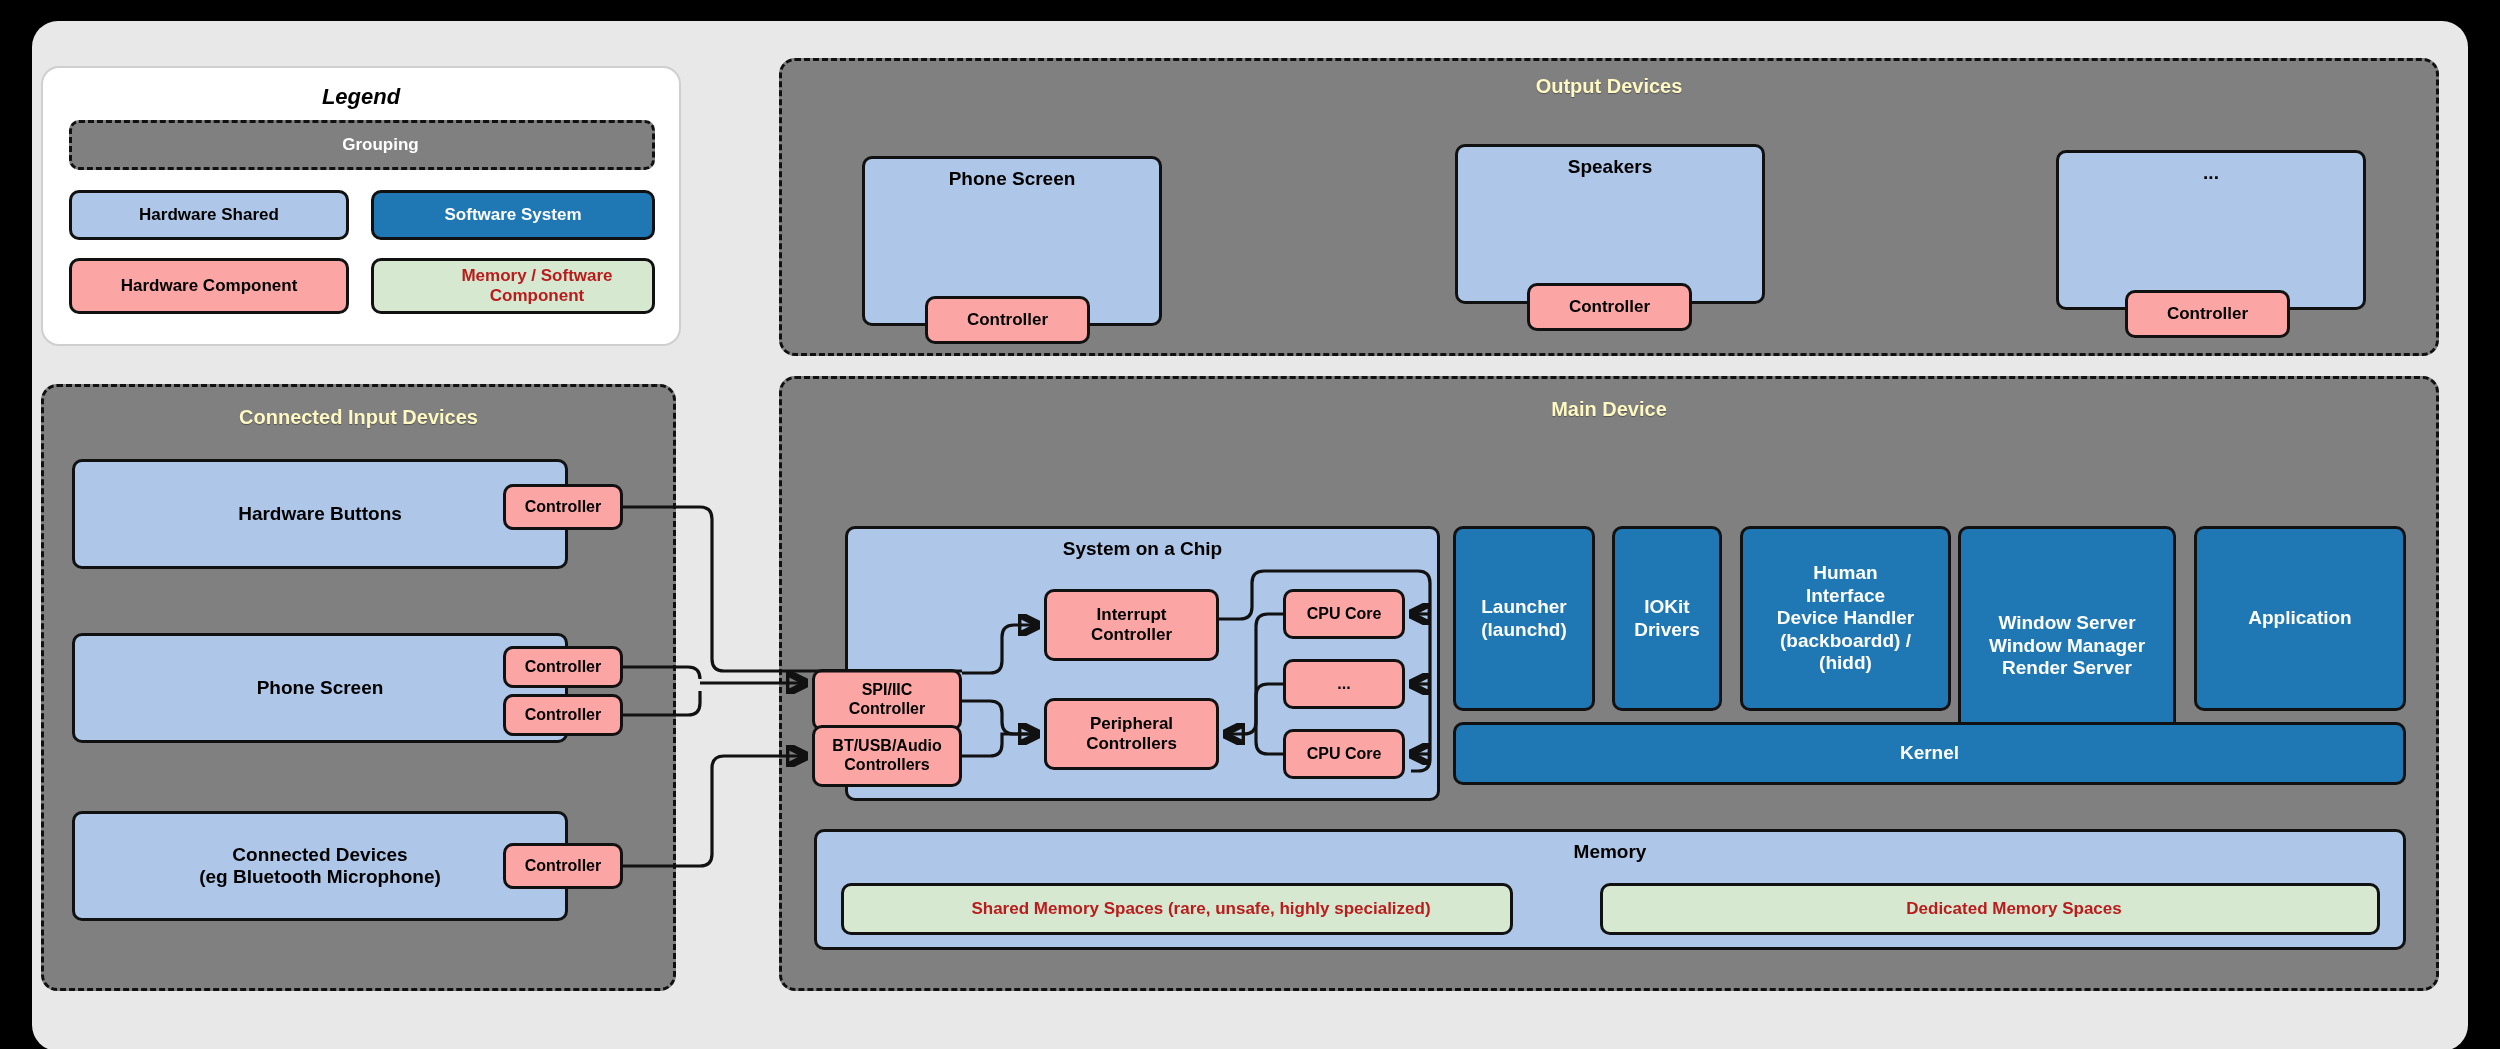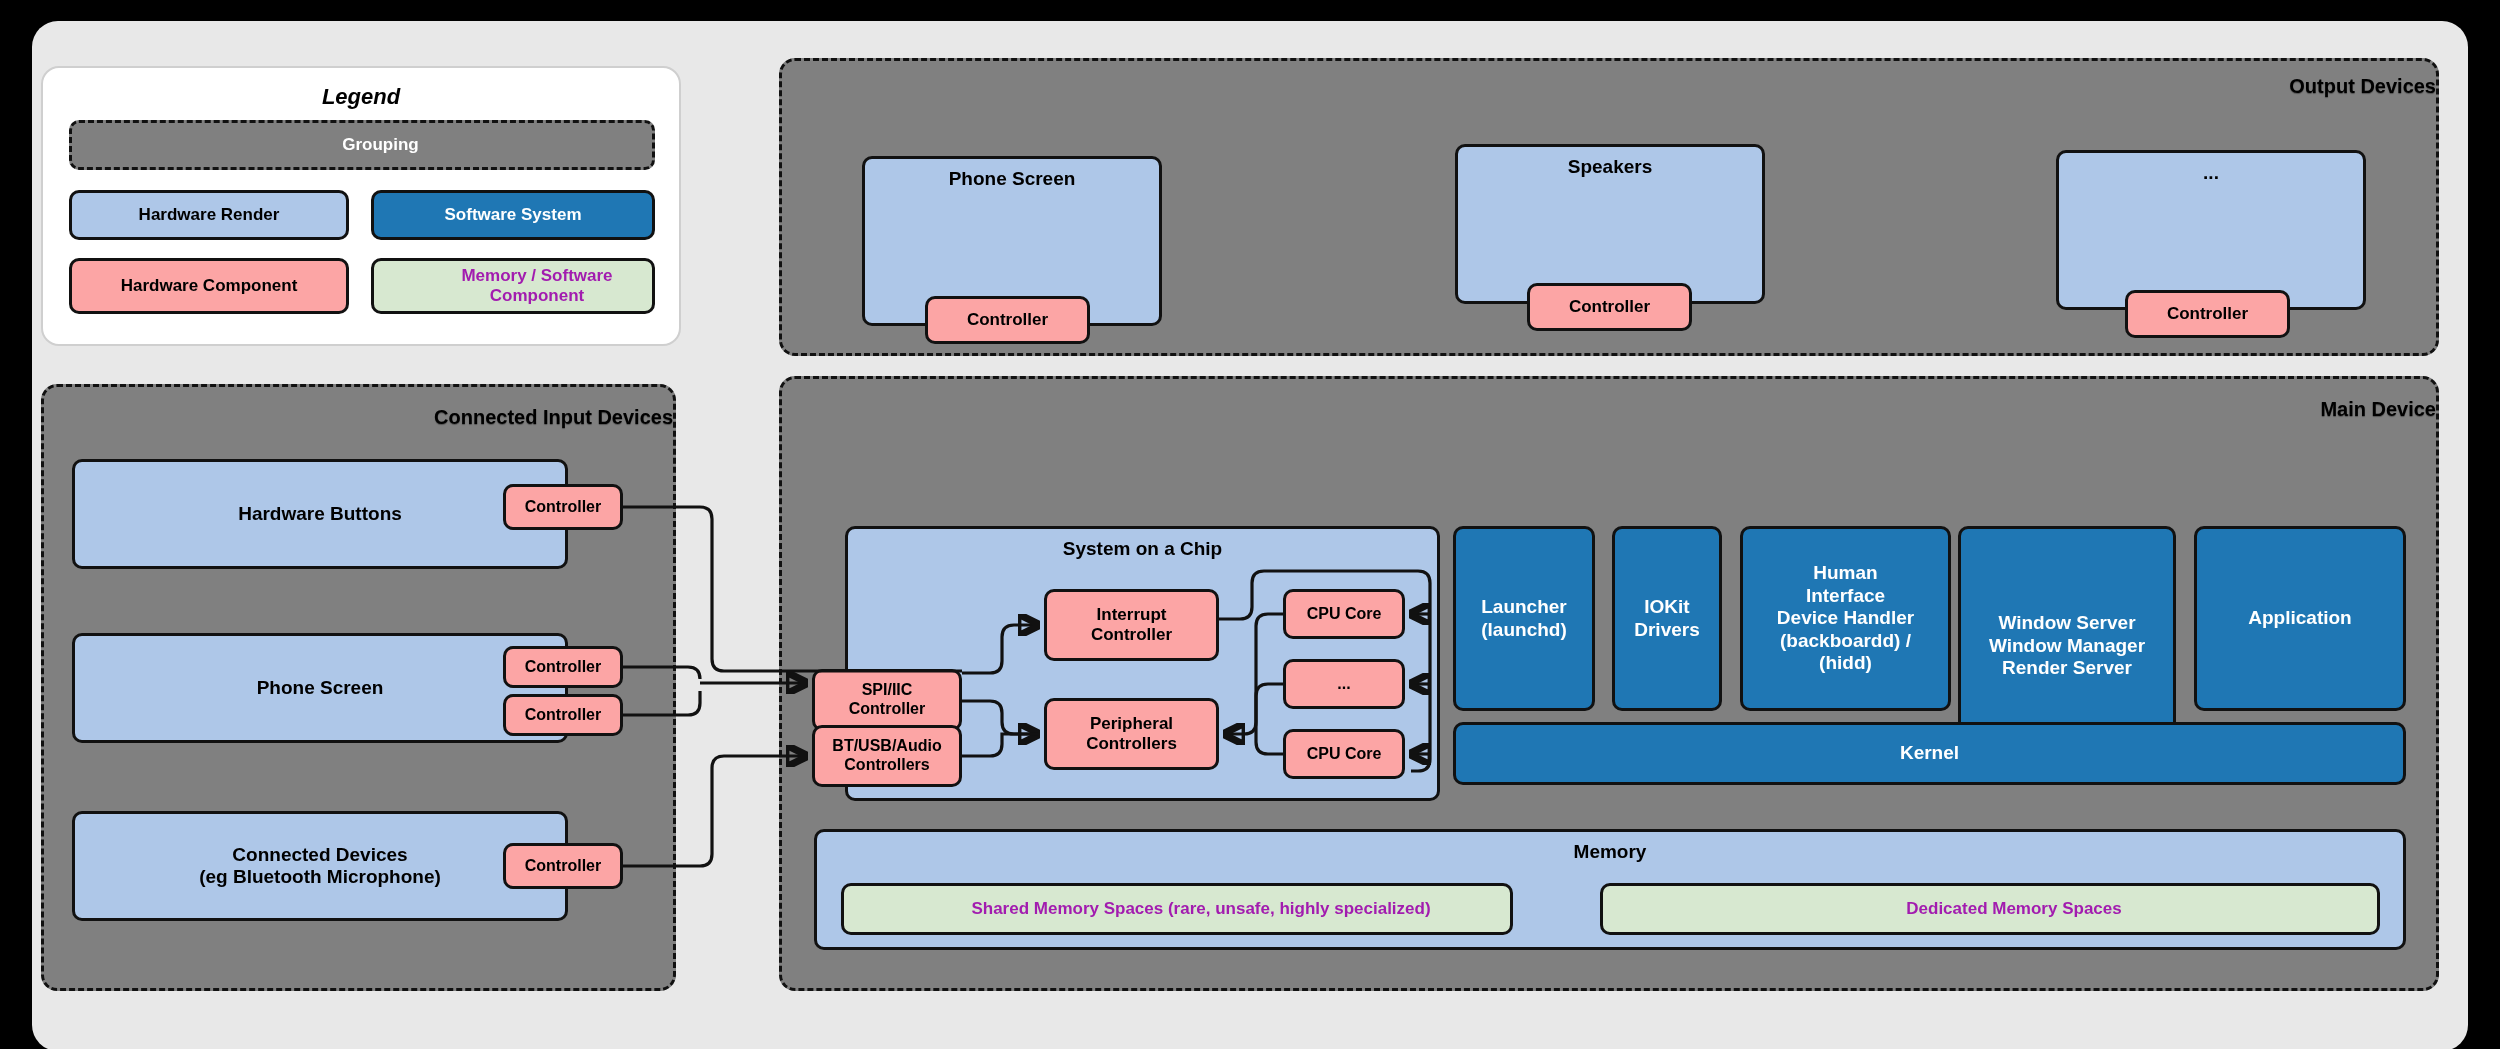--- a/index.html
+++ b/index.html
@@ -13,36 +13,36 @@
     position:absolute;left:32px;top:10px;width:2436px;height:1030px;
     background:#e8e8e8;border-radius:26px;
   }
 
   
   .group{
     position:absolute;background:#808080;border:3px dashed #111;
     border-radius:16px;box-sizing:border-box;
   }
   .group-title{
-    position:absolute;left:0;right:0;text-align:right;
-    color:#000000;font-weight:bold;font-size:20px;
+    position:absolute;left:0;right:0;text-align:center;
+    color:#fef9c3;font-weight:bold;font-size:20px;
     text-shadow:0 1px 1px rgba(0,0,0,.35);
   }
 
   
   .node{
     position:absolute;box-sizing:border-box;
     border:3px solid #111;border-radius:10px;
     display:flex;align-items:center;justify-content:center;
     text-align:center;font-weight:bold;line-height:1.18;
   }
   .hw-sys{background:#aec7e8;color:#000;}
   .sw-sys{background:#1f77b4;color:#fff;}
   .hw-comp{background:#fca5a5;color:#000;}
-  .mem-comp{background:#d7e8d0;color:#a21caf;padding-left:48px;}
+  .mem-comp{background:#d7e8d0;color:#b91c1c;padding-left:48px;}
   .grouping-swatch{background:#808080;color:#fff;border:3px dashed #111;}
 
   .node.top-label{align-items:flex-start;padding-top:9px;}
 
   
   #legend{
     position:absolute;left:41px;top:55px;width:640px;height:280px;
     background:#fff;border:2px solid #cfcfcf;border-radius:18px;box-sizing:border-box;
   }
   #legend-title{
@@ -61,21 +61,21 @@
   <div class="page"></div>
 
   <div id="legend">
     <div id="legend-title">Legend</div>
 
     <div class="node grouping-swatch" style="left:26px;top:52px;width:586px;height:50px;font-size:17px;padding-left:37px;">
       <span>Grouping</span>
     </div>
 
     <div class="node hw-sys" style="left:26px;top:122px;width:280px;height:50px;font-size:17px;">
-      <span>Hardware Render</span>
+      <span>Hardware Shared</span>
     </div>
 
     <div class="node sw-sys" style="left:328px;top:122px;width:284px;height:50px;font-size:17px;">
       <span>Software System</span>
     </div>
 
     <div class="node hw-comp" style="left:26px;top:190px;width:280px;height:56px;font-size:17px;">
       <span>Hardware Component</span>
     </div>
 

